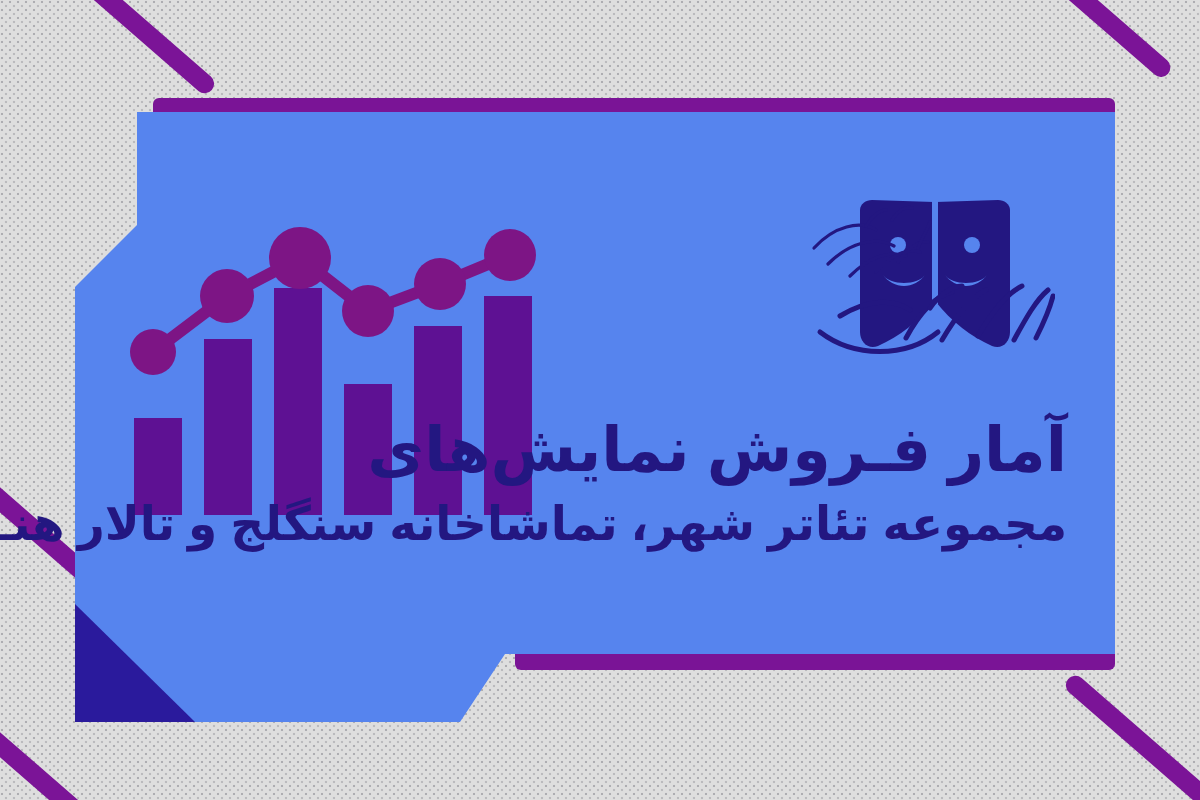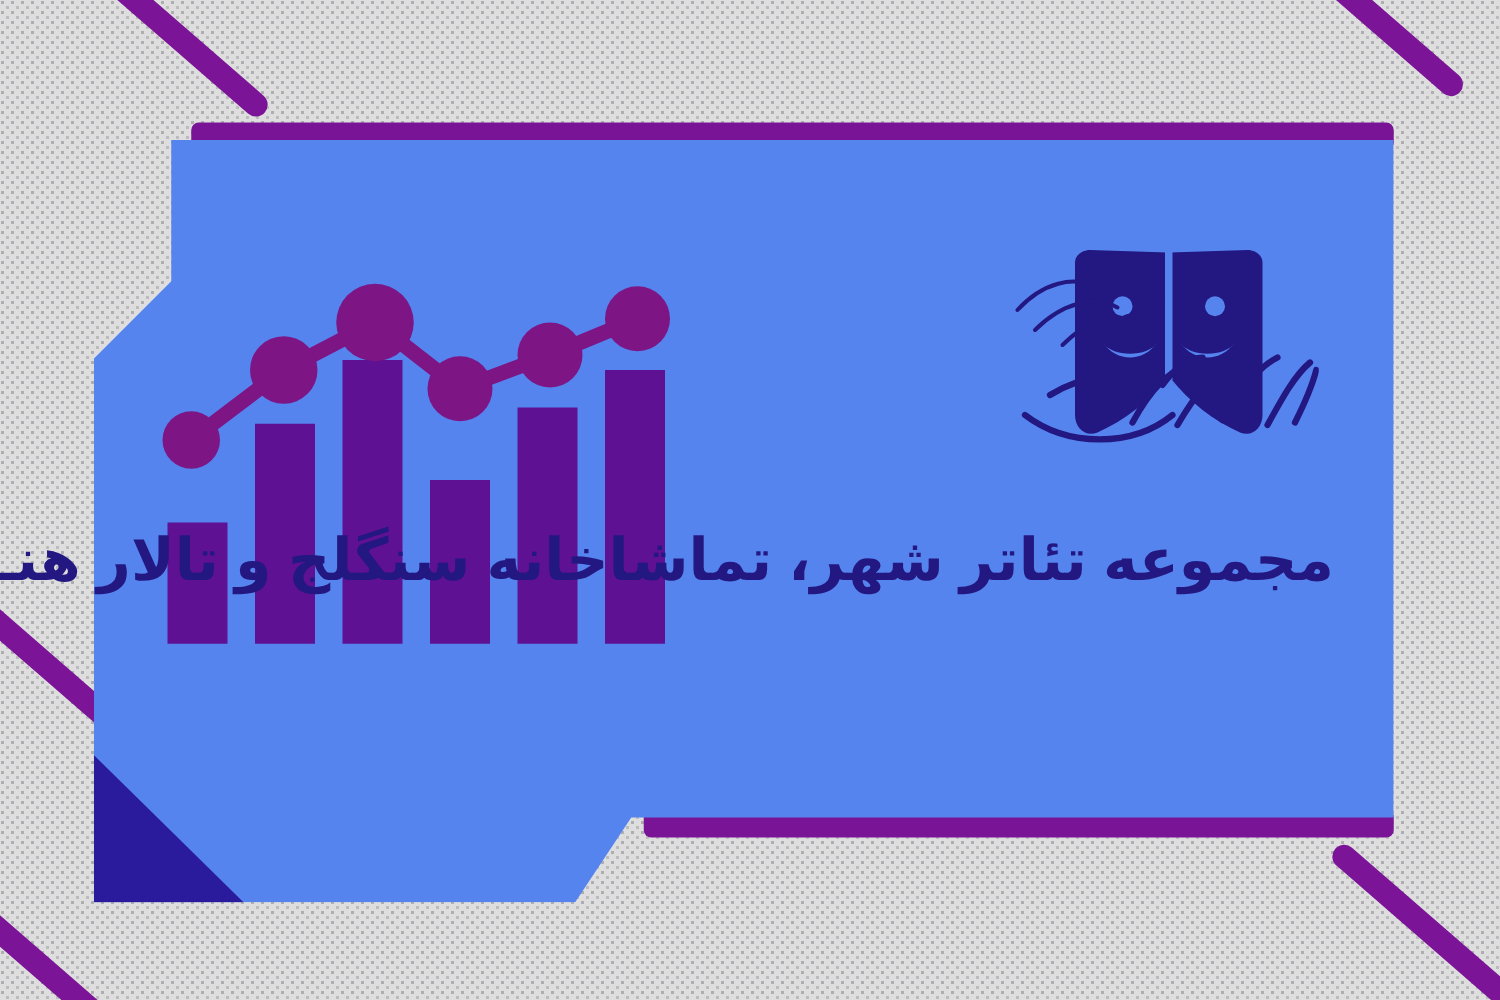--- a/index.html
+++ b/index.html
@@ -163,20 +163,21 @@
           <circle cx="107" cy="74" r="27"></circle>
           <circle cx="180" cy="36" r="31"></circle>
           <circle cx="248" cy="89" r="26"></circle>
           <circle cx="320" cy="62" r="26"></circle>
           <circle cx="390" cy="33" r="26"></circle>
         </g>
       </svg>
     </div>
 
     <div id="headline">
+      <div class="line1">آمار فـروش نمایش‌های</div>
       <div class="line2">مجموعه تئاتر شهر، تماشاخانه سنگلج و تالار هنــر</div>
     </div>
 
     <div id="logo">
       <svg viewBox="0 0 245 175" xmlns="http://www.w3.org/2000/svg" aria-label="logo">
 
         <g fill="#231781">
 
           <path d="M124 12 L124 112 C 108 132, 90 146, 68 156 C 58 160, 50 152, 50 142 L50 20 C50 14, 56 10, 62 10 Z"></path>
 

